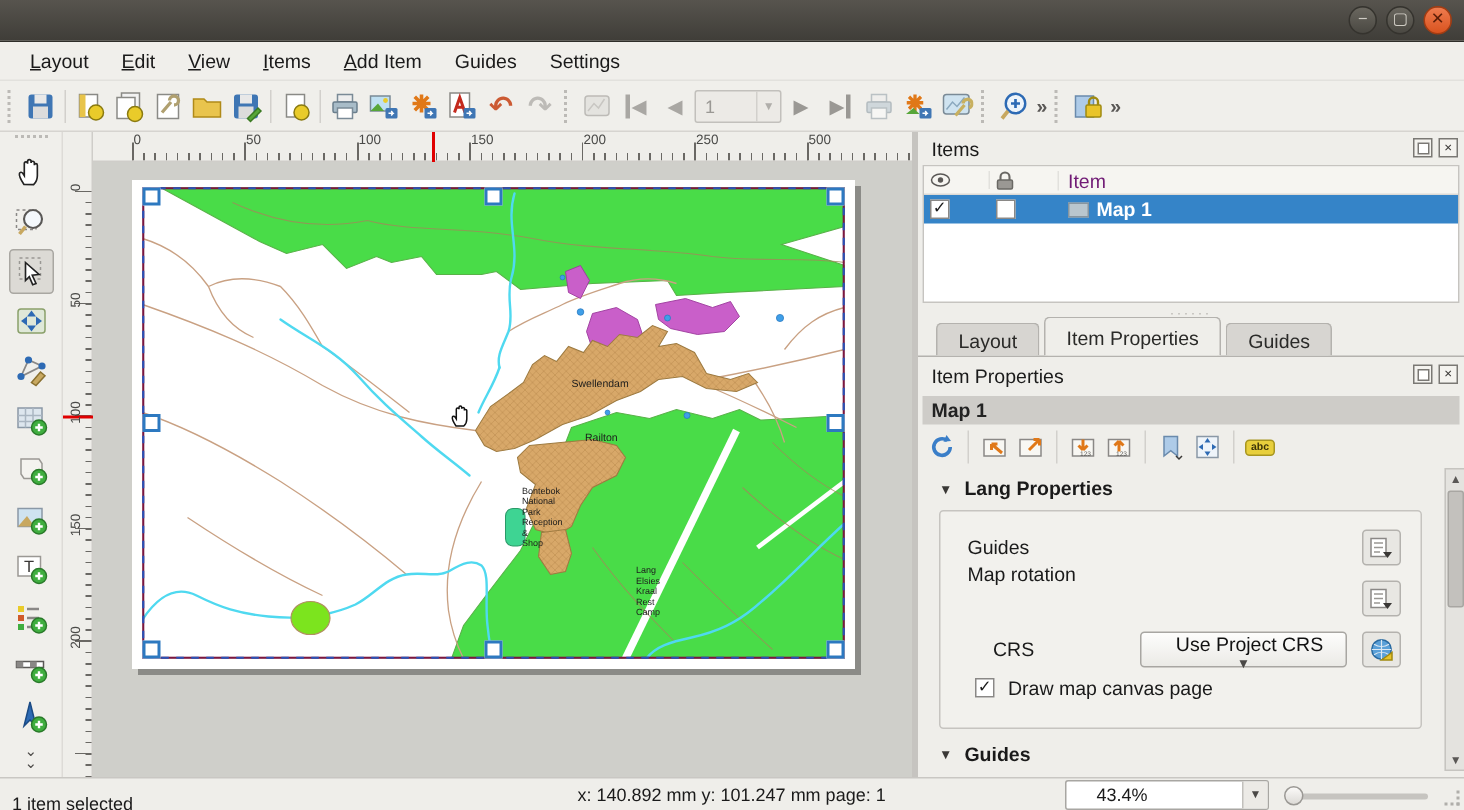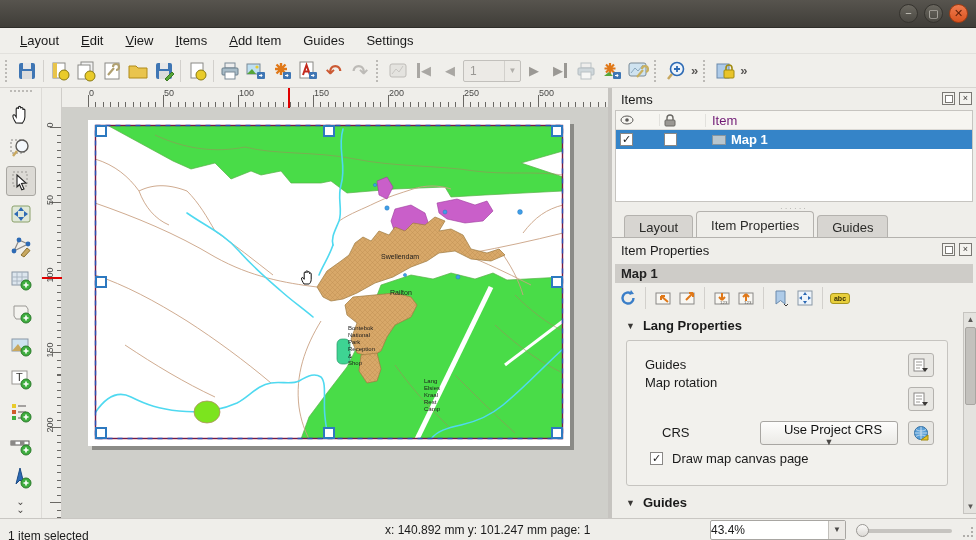--- a/index.html
+++ b/index.html
@@ -136,21 +136,21 @@
   .vscroll .arr { position:absolute; left:0; width:13px; height:13px; text-align:center; font-size:8px; color:#5a5856; line-height:13px; }
   .vscroll .thumb { position:absolute; left:1px; top:14px; width:11px; height:78px; background:#c3c1bd; border:1px solid #a8a6a2; border-radius:2px; }
 
   
   .statusbar { position:absolute; left:0; top:518px; width:976px; height:22px; background:#efeeea;
     border-top:1px solid #c9c7c3; font-size:12px; color:#1a1a1a; }
   .st-left { position:absolute; left:8px; top:10px; }
   .st-coords { position:absolute; left:385px; top:4px; }
   .zoomcombo { position:absolute; left:710px; top:1px; width:136px; height:20px; background:#fff;
     border:1px solid #a8a6a2; border-radius:2px; display:flex; align-items:center; }
-  .zoomcombo .zval { flex:1; padding-left:0; }
+  .zoomcombo .zval { flex:1; padding-left:20px; }
   .zoomcombo .zarr { width:17px; height:100%; border-left:1px solid #c2c0bc; background:#eceae6; text-align:center; font-size:8px; line-height:18px; color:#4a4846; }
   .slider { position:absolute; left:858px; top:10px; width:94px; height:4px; background:#c6c4c0; border-radius:2px; }
   .sliderhandle { position:absolute; left:-2px; top:-5px; width:13px; height:13px; border-radius:50%;
     background:linear-gradient(#fbfaf8,#dcdad6); border:1px solid #9a9894; }
   .gripcorner { position:absolute; right:3px; top:8px; width:10px; height:10px;
     border-right:2px dotted #b0aeaa; border-bottom:2px dotted #b0aeaa; }
 </style>
 </head>
 <body>
 

